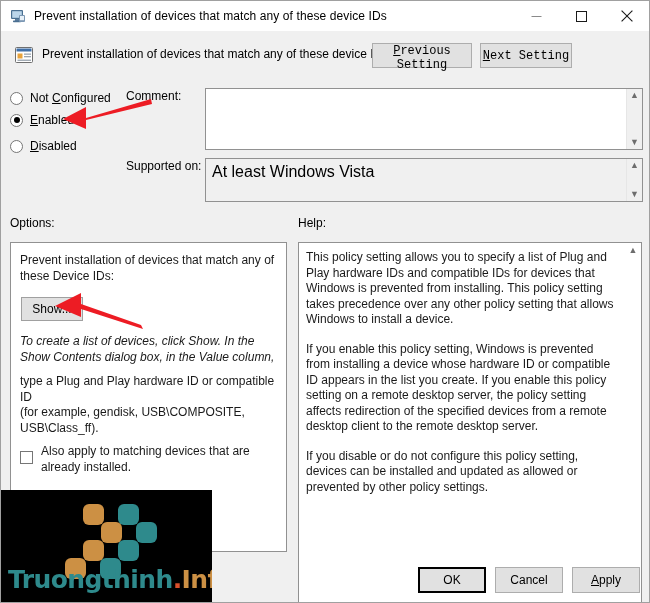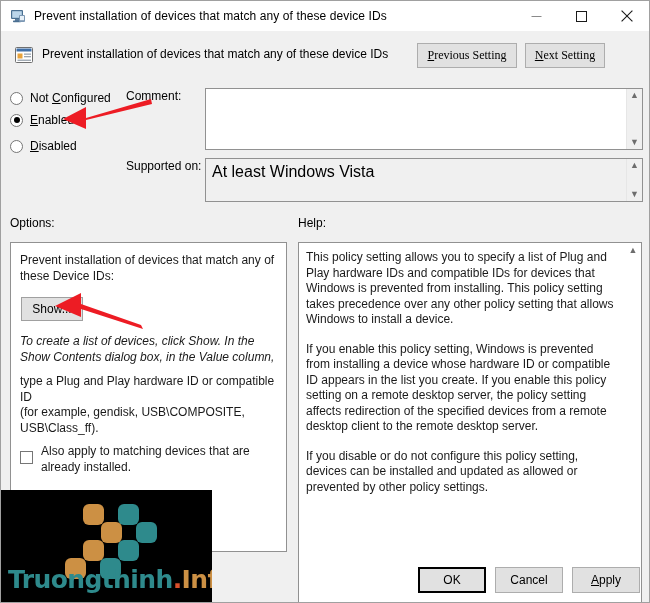--- a/index.html
+++ b/index.html
@@ -80,30 +80,29 @@
     font-size: 12px;
     color: #000;
     white-space: nowrap;
   }
   .hdr-btn {
     position: absolute;
     top: 12px;
     height: 25px;
     background: #e1e1e1;
     border: 1px solid #adadad;
-    font-family: Liberation Serif, serif;
+    font-family: Liberation Mono, monospace;
     font-size: 12px;
     color: #000;
     padding: 0;
     cursor: default;
-    margin-left: 45px;
   }
   .hdr-btn u { text-decoration: underline; }
   #btn-prev { left: 370px; width: 100px; }
-  #btn-next { left: 478px; width: 80px; }
+  #btn-next { left: 478px; width: 92px; }
 
   
   .upper {
     position: absolute;
     left: 1px; top: 78px;
     width: 646px;
     height: 125px;
     background: #f0f0f0;
   }
   .radio-row {

